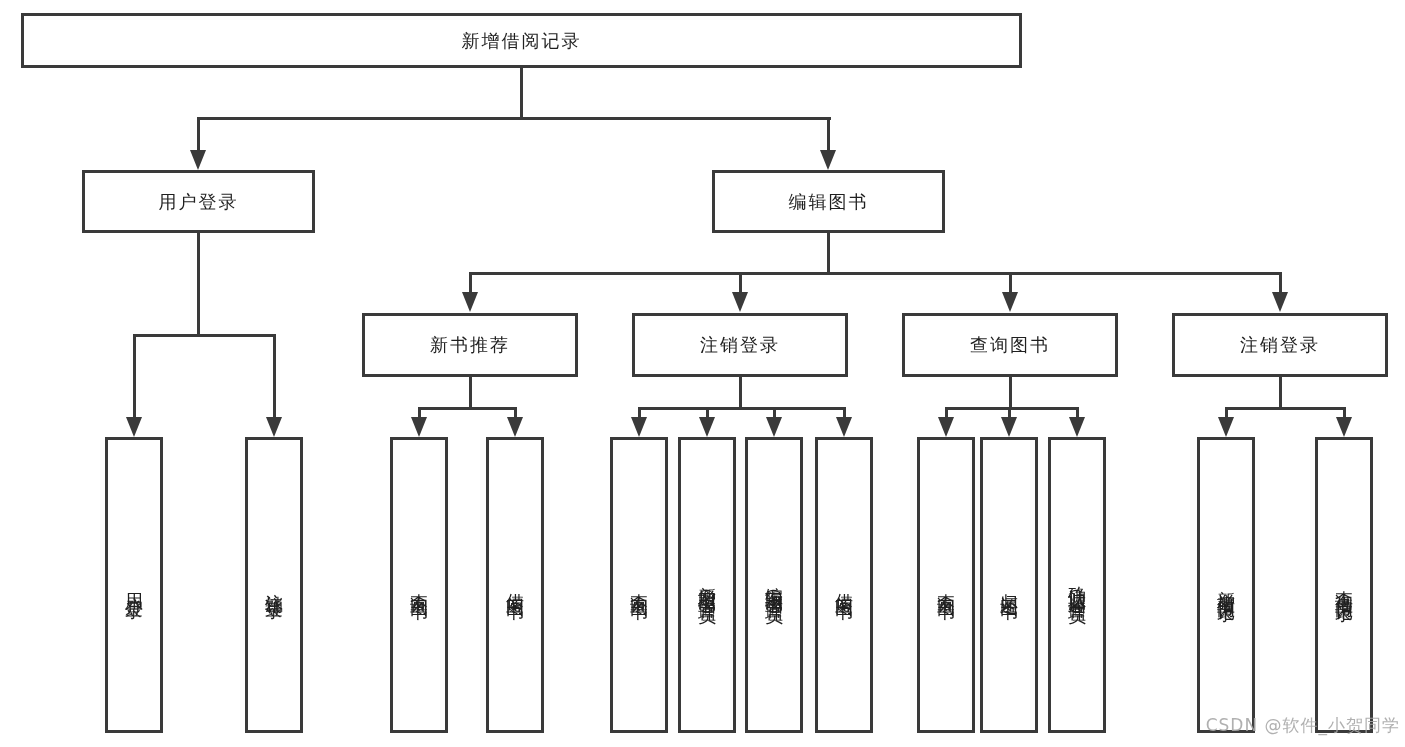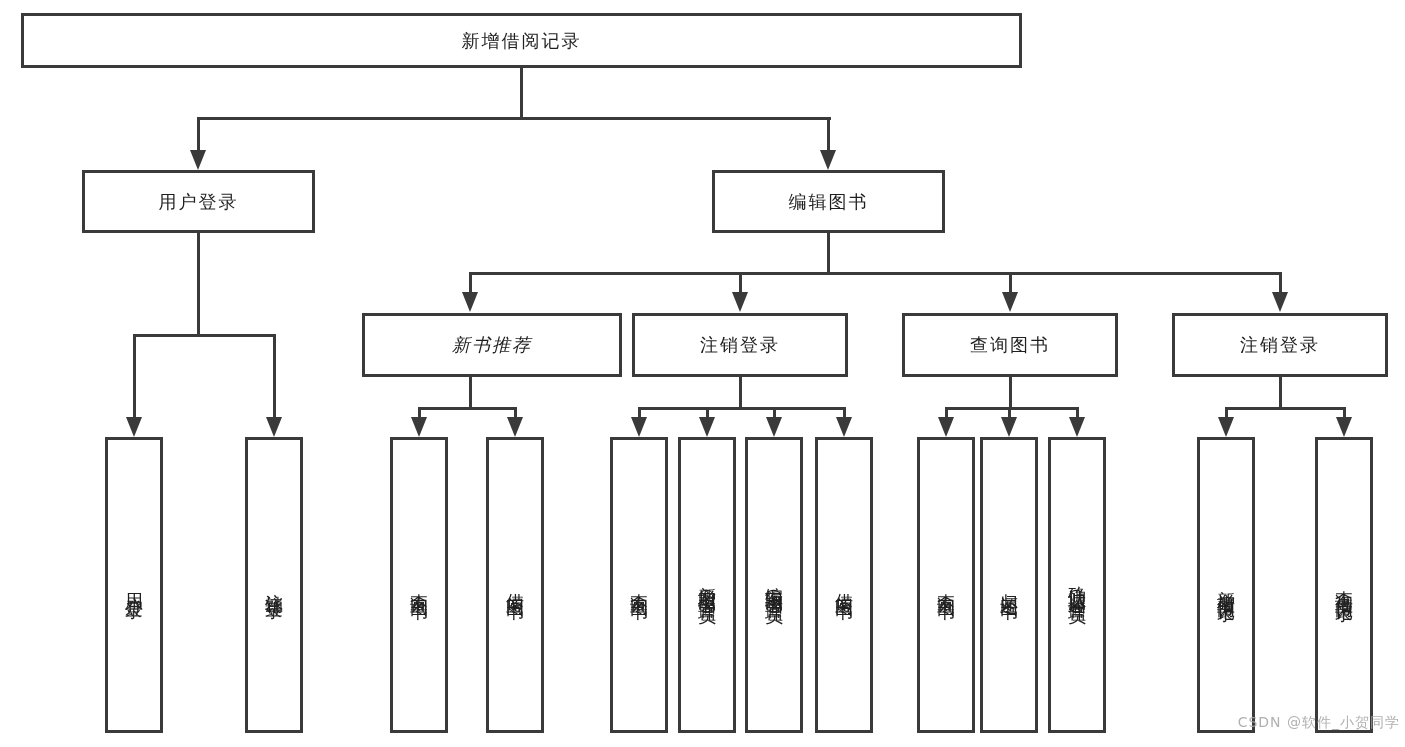--- a/index.html
+++ b/index.html
@@ -34,21 +34,21 @@
   .vl{width:3px;}
   .hl{height:3px;}
   .ah{
     position:absolute;width:0;height:0;z-index:1;
     border-left:8px solid transparent;
     border-right:8px solid transparent;
     border-top:20px solid var(--line);
   }
   .wm{
     position:absolute;top:714px;right:5px;z-index:6;
-    font-size:14px;letter-spacing:1px;
+    font-size:17px;letter-spacing:1px;
     color:var(--watermark);opacity:.9;white-space:nowrap;
   }
 </style>
 </head>
 <body>
 
 <div class="stage">
 
   <div class="box hlabel" style="left:21px;top:13px;width:1001px;height:55px;">
     <span>新增借阅记录</span>
@@ -79,21 +79,21 @@
   <i class="hl" style="left:469px;top:272px;width:813px;"></i>
   <i class="vl" style="left:469px;top:272px;height:22px;"></i>
   <i class="vl" style="left:739px;top:272px;height:22px;"></i>
   <i class="vl" style="left:1009px;top:272px;height:22px;"></i>
   <i class="vl" style="left:1279px;top:272px;height:22px;"></i>
   <i class="ah" style="left:462px;top:292px;"></i>
   <i class="ah" style="left:732px;top:292px;"></i>
   <i class="ah" style="left:1002px;top:292px;"></i>
   <i class="ah" style="left:1272px;top:292px;"></i>
 
-  <div class="box hlabel" style="left:362px;top:313px;width:260px;height:64px;font-style:italic;">
+  <div class="box hlabel" style="left:362px;top:313px;width:216px;height:64px;">
     <span>新书推荐</span>
   </div>
   <div class="box hlabel" style="left:632px;top:313px;width:216px;height:64px;">
     <span>注销登录</span>
   </div>
   <div class="box hlabel" style="left:902px;top:313px;width:216px;height:64px;">
     <span>查询图书</span>
   </div>
   <div class="box hlabel" style="left:1172px;top:313px;width:216px;height:64px;">
     <span>注销登录</span>

